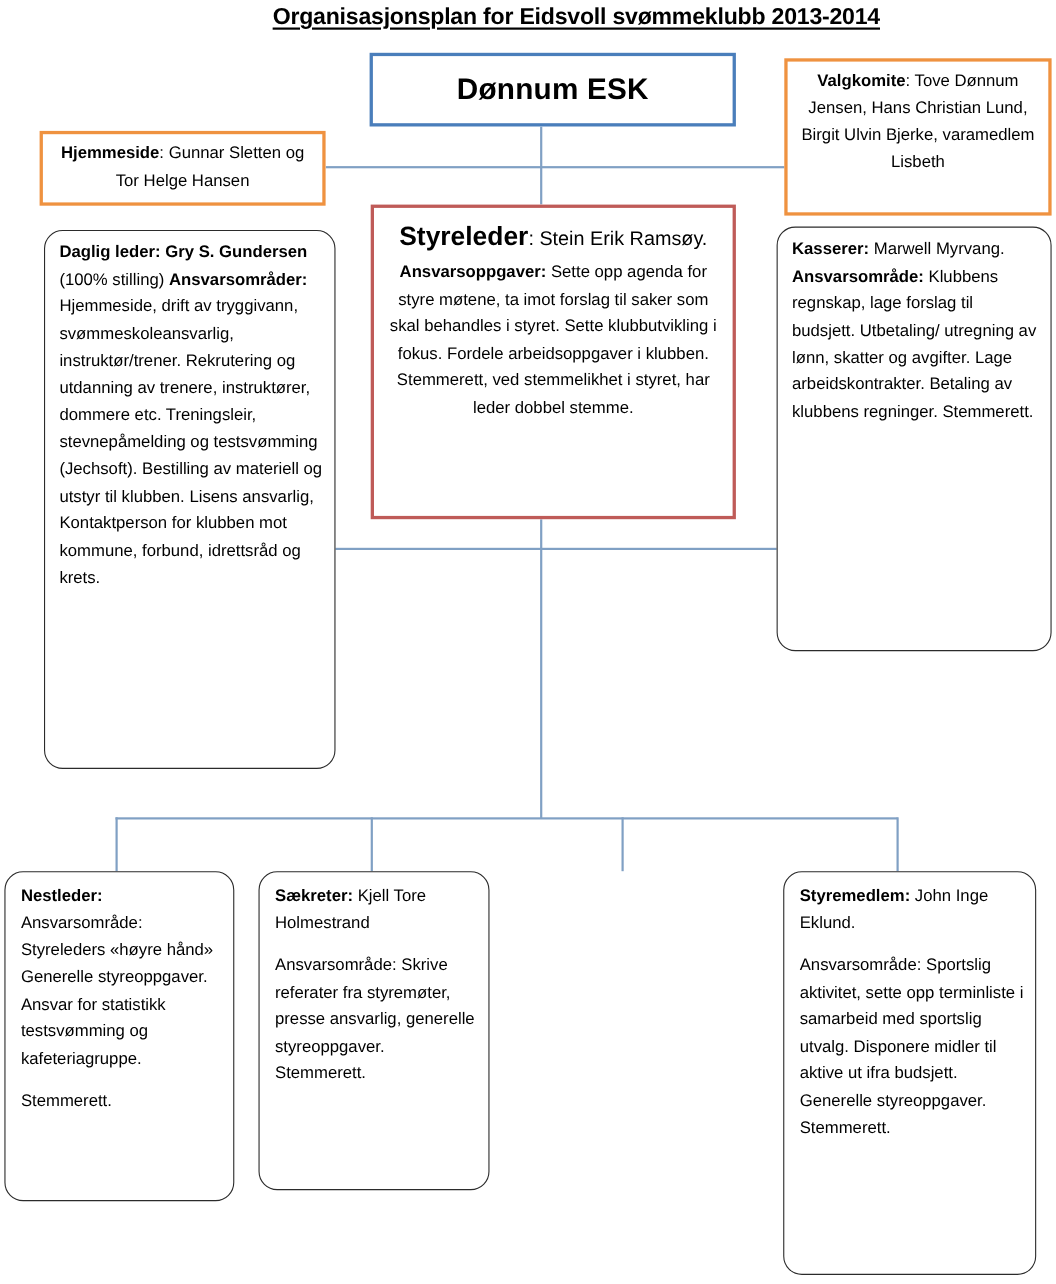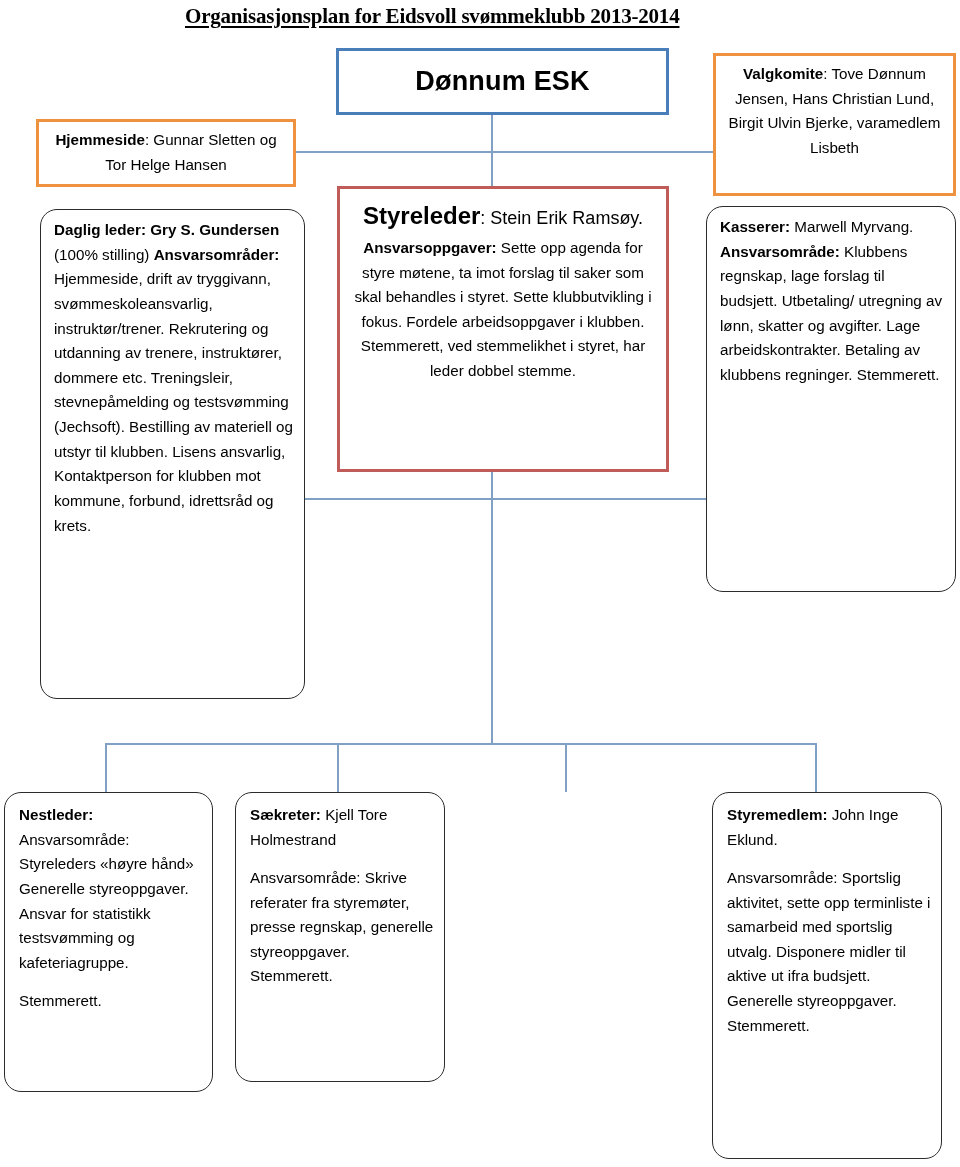--- a/index.html
+++ b/index.html
@@ -19,22 +19,22 @@
     position: absolute;
     left: 0; top: 0;
     width: 960px;
     height: 1167px;
   }
   .title {
     position: absolute;
     left: 185px;
     top: 4px;
     width: 615px;
-    text-align: left;
-    font-family: Liberation Serif, serif;
+    text-align: right;
+    font-family: Liberation Sans, sans-serif;
     font-size: 21px;
     font-weight: bold;
     letter-spacing: -0.2px;
     text-decoration: underline;
     text-underline-offset: 3px;
     white-space: nowrap;
   }
   .box {
     position: absolute;
     box-sizing: border-box;
@@ -191,21 +191,21 @@
       <b>Ansvarsområde:</b>
       <span>Klubbens regnskap, lage forslag til budsjett. Utbetaling/ utregning av lønn, skatter og avgifter. Lage arbeidskontrakter. Betaling av klubbens regninger.  Stemmerett.</span>
     </div>
   </div>
 
   <div class="box b-dark left box-bottom" id="box-sekreter">
     <div class="inner">
       <b>Sækreter:</b><span> Kjell Tore Holmestrand</span>
       <span class="blank-line"></span>
       <span>Ansvarsområde:</span>
-      <span>Skrive referater fra styremøter, presse regnskap,  generelle styreoppgaver. Stemmerett.</span>
+      <span>Skrive referater fra styremøter, presse ansvarlig,  generelle styreoppgaver. Stemmerett.</span>
     </div>
   </div>
 
 
   <div class="box b-dark left box-bottom" id="box-styremed2">
     <div class="inner">
       <b>Styremedlem:</b><span> John Inge Eklund.</span>
       <span class="blank-line"></span>
       <span>Ansvarsområde:</span>
       <span>Sportslig aktivitet, sette opp terminliste i samarbeid med sportslig utvalg. Disponere midler til aktive ut ifra budsjett. Generelle styreoppgaver. Stemmerett.</span>

